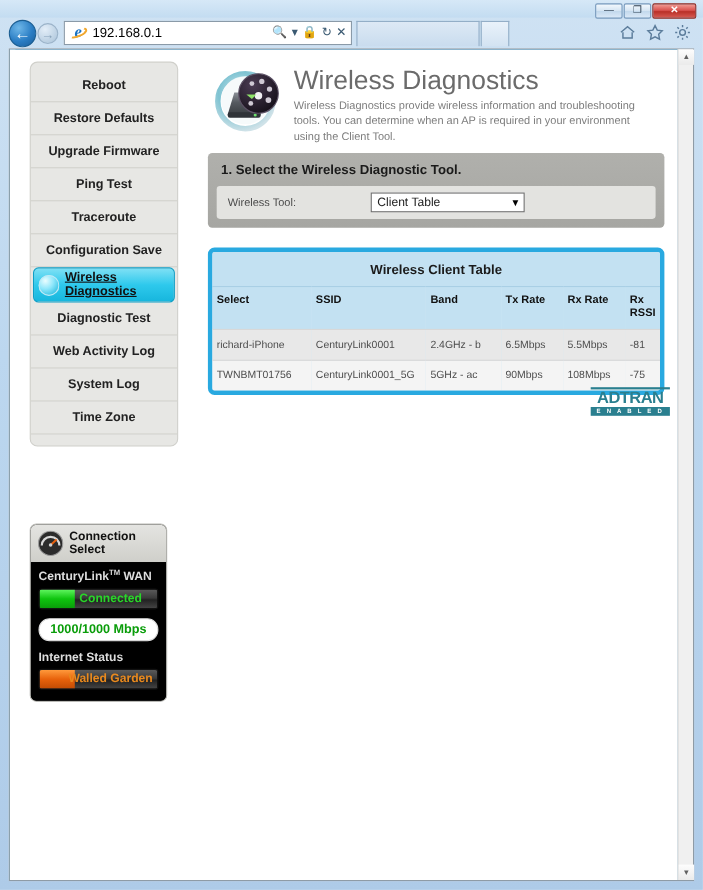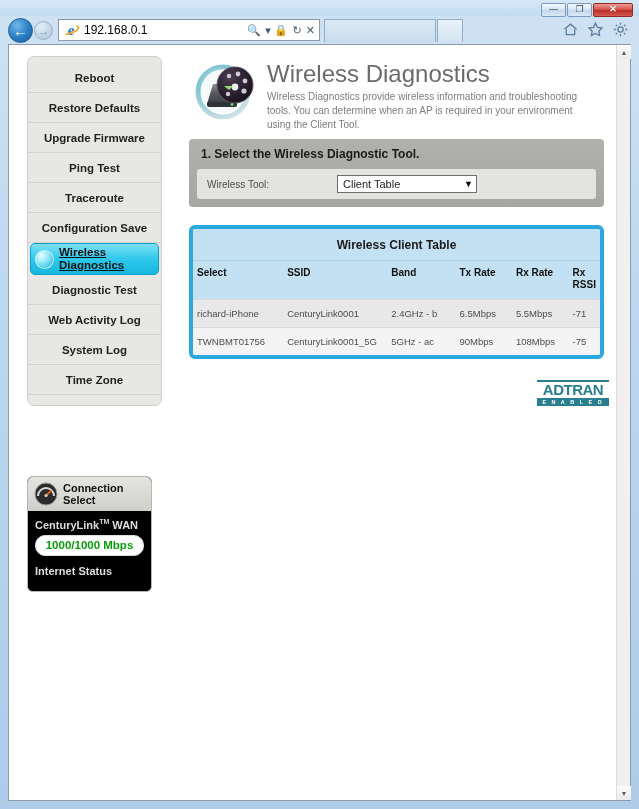--- a/index.html
+++ b/index.html
@@ -249,21 +249,21 @@
   td.rssi, th.rssi { text-align: left; }
   td.rssi { color: #e8554a; }
   .col-device { width: 92px; }
   .col-ssid   { width: 105px; }
   .col-band   { width: 72px; }
   .col-tx     { width: 58px; }
   .col-rx     { width: 58px; }
   .col-rssi   { width: 30px; }
 
   
-  #adtran { position: absolute; right: 9px; top: 335px; width: 72px; text-align: center; }
+  #adtran { position: absolute; right: 9px; top: 307px; width: 72px; text-align: center; }
   #adtran .word {
     font-size: 15px; font-weight: bold; color: #2a7f8f; letter-spacing: -0.5px;
     font-family: "Liberation Sans", sans-serif; line-height: 15px;
     border-top: 2px solid #2a7f8f;
   }
   #adtran .sub {
     font-size: 5.5px; font-weight: bold; color: #2a7f8f; letter-spacing: 2px;
     background: #2a7f8f; color: #fff; margin-top: 1px; padding: 1px 0;
   }
 </style>
@@ -394,25 +394,33 @@
               <span>Select</span>
             </span>
           </div>
 
           <div id="cs-body">
             <div class="cs-label">
               <span>CenturyLink</span><span class="tm">TM</span>
               <span>WAN</span>
             </div>
 
+            <div class="bar">
+              <span class="chip green"></span>
+              <span class="bar-text green">Connected</span>
+            </div>
 
             <div class="speed-pill">1000/1000 Mbps</div>
 
             <div class="cs-label">Internet Status</div>
 
+            <div class="bar" style="margin-bottom:0">
+              <span class="chip orange"></span>
+              <span class="bar-text orange">Walled Garden</span>
+            </div>
           </div>
         </div>
 
         <div id="main">
 
           <div id="page-header">
             <span id="hdr-icon">
               <svg viewBox="0 0 64 62" width="64" height="62">
                 <defs>
                   <radialGradient id="ringg" cx="40%" cy="35%" r="70%">
@@ -479,21 +487,21 @@
                   </th>
                 </tr>
               </thead>
               <tbody>
                 <tr class="row-a">
                   <td>richard-iPhone</td>
                   <td>CenturyLink0001</td>
                   <td>2.4GHz - b</td>
                   <td>6.5Mbps</td>
                   <td>5.5Mbps</td>
-                  <td class="rssi">-71</td>
+                  <td class="rssi">-81</td>
                 </tr>
                 <tr class="row-b">
                   <td>TWNBMT01756</td>
                   <td>CenturyLink0001_5G</td>
                   <td>5GHz - ac</td>
                   <td>90Mbps</td>
                   <td>108Mbps</td>
                   <td class="rssi">-75</td>
                 </tr>
               </tbody>

